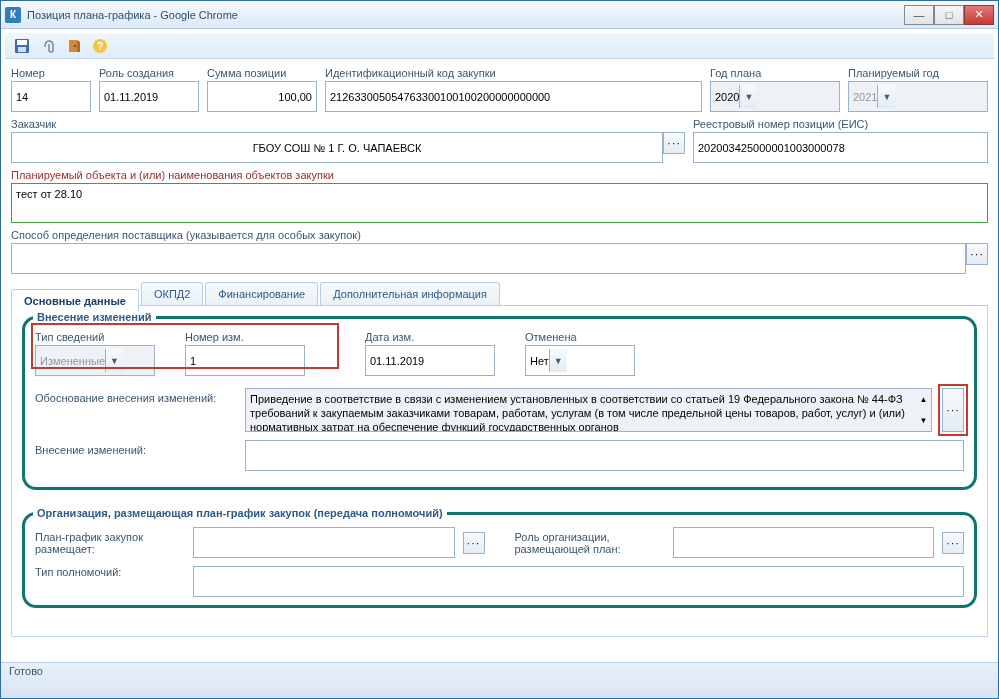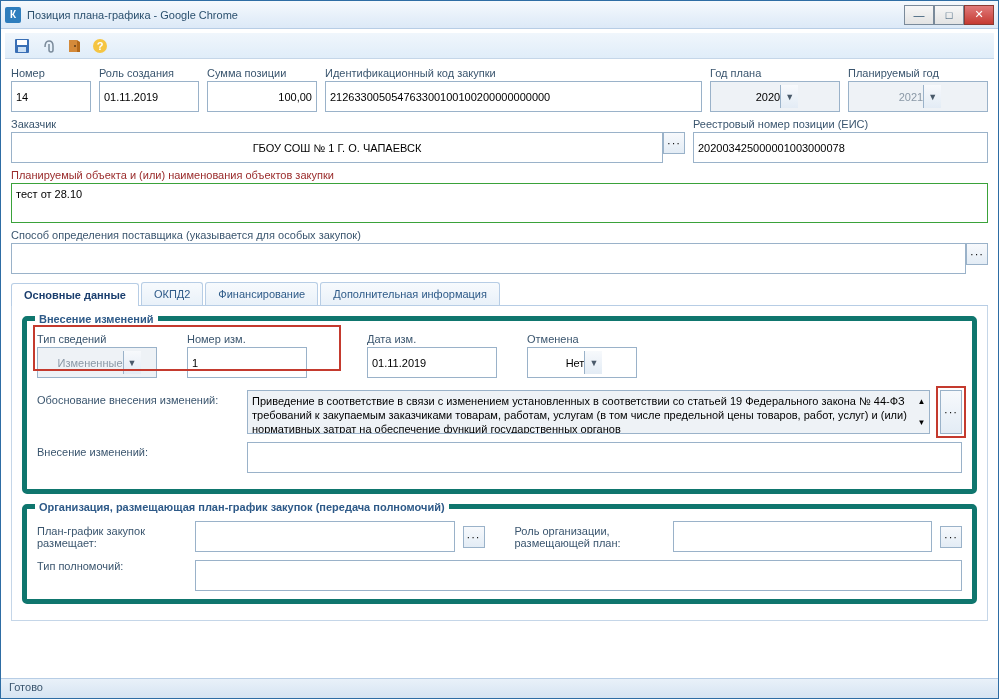--- a/index.html
+++ b/index.html
@@ -13,36 +13,36 @@
 .winbtn.close{background:linear-gradient(#e07a7a,#c53a32);color:#fff;border-color:#8a3a32}
 .toolbar{height:26px;background:linear-gradient(#f0f6fc,#e0edf9);border-bottom:1px solid #c5d6e8;display:flex;align-items:center;padding:2px 8px;gap:8px;margin:4px}
 .toolbar .tbtn{width:18px;height:18px;display:flex;align-items:center;justify-content:center;cursor:pointer}
 .content{flex:1;padding:4px 10px;overflow:auto;background:#fff}
 .row{display:flex;gap:8px;margin-bottom:6px;align-items:flex-end}
 .fld{display:flex;flex-direction:column}
 .lbl{color:#3a556e;margin-bottom:2px;white-space:nowrap}
 .lbl.req{color:#9a2b2b}
 input[type=text],textarea,select,.select,.ta{border:1px solid #9ab2c9;background:#fff;padding:3px 4px;height:31px;font-size:11px}
 .readonly{background:#eef2f6}
-.select{display:flex;align-items:center;justify-content:center;padding-right:0}
+.select{display:flex;align-items:center;justify-content:flex-start;padding-right:0}
 .select .arrow{width:18px;height:100%;border-left:1px solid #9ab2c9;background:linear-gradient(#f7f9fc,#e3ecf5);display:flex;align-items:center;justify-content:center;font-size:9px;color:#4a5a6a;cursor:pointer}
 .dots{width:22px;height:22px;border:1px solid #9ab2c9;background:linear-gradient(#f7f9fc,#e3ecf5);display:flex;align-items:center;justify-content:center;cursor:pointer;letter-spacing:1px}
 .ta{height:40px;resize:none;overflow:hidden;line-height:14px}
 .greenbox{border:1px solid #3aa23a}
 .tabs{display:flex;border-bottom:1px solid #b7cde5;margin-top:8px}
 .tab{padding:5px 12px;border:1px solid #b7cde5;border-bottom:none;background:linear-gradient(#f7fafd,#e9f1f9);margin-right:2px;color:#2e5a88;cursor:pointer;border-radius:3px 3px 0 0}
-.tab.active{background:#fff;font-weight:bold;color:#1a3e6e;position:relative;top:1px}
+.tab.active{background:#fff;font-weight:bold;color:#1a3e6e;position:relative;top:7px}
 .panel{border:1px solid #c5d6e8;border-top:none;padding:10px 10px 6px}
-.fieldset{border:5px solid #0f766e;border-radius:5px;padding:12px 10px 8px;margin-bottom:10px;position:relative}
+.fieldset{border:3px solid #0f766e;border-radius:14px;padding:12px 10px 8px;margin-bottom:22px;position:relative}
 .fieldset .legend{position:absolute;top:-8px;left:8px;background:#fff;padding:0 4px;color:#2e5a88;font-weight:bold}
 .changes-row{display:flex;gap:30px;align-items:flex-start}
 .group{display:flex;flex-direction:column}
 .formrow{display:flex;align-items:flex-start;gap:10px;margin-bottom:8px}
 .formrow .rlabel{width:200px;color:#3a556e;padding-top:4px}
-.status{height:20px;background:linear-gradient(#e9f1f9,#d6e4f2);border-top:1px solid #b7cde5;padding:2px 8px;color:#3a556e;font-size:11px}
+.status{height:36px;background:linear-gradient(#e9f1f9,#d6e4f2);border-top:1px solid #b7cde5;padding:2px 8px;color:#3a556e;font-size:11px}
 .scrolltrack{width:16px;border:1px solid #9ab2c9;border-left:none;background:#eef2f6;display:flex;flex-direction:column}
 .scrolltrack .sb{flex:1;display:flex;align-items:center;justify-content:center;font-size:8px;cursor:pointer}
 .frame-redbox{position:absolute;border:2px solid #c43a2e;pointer-events:none}
 svg{display:block}
 </style>
 </head>
 <body>
 
 <div class="win">
 

